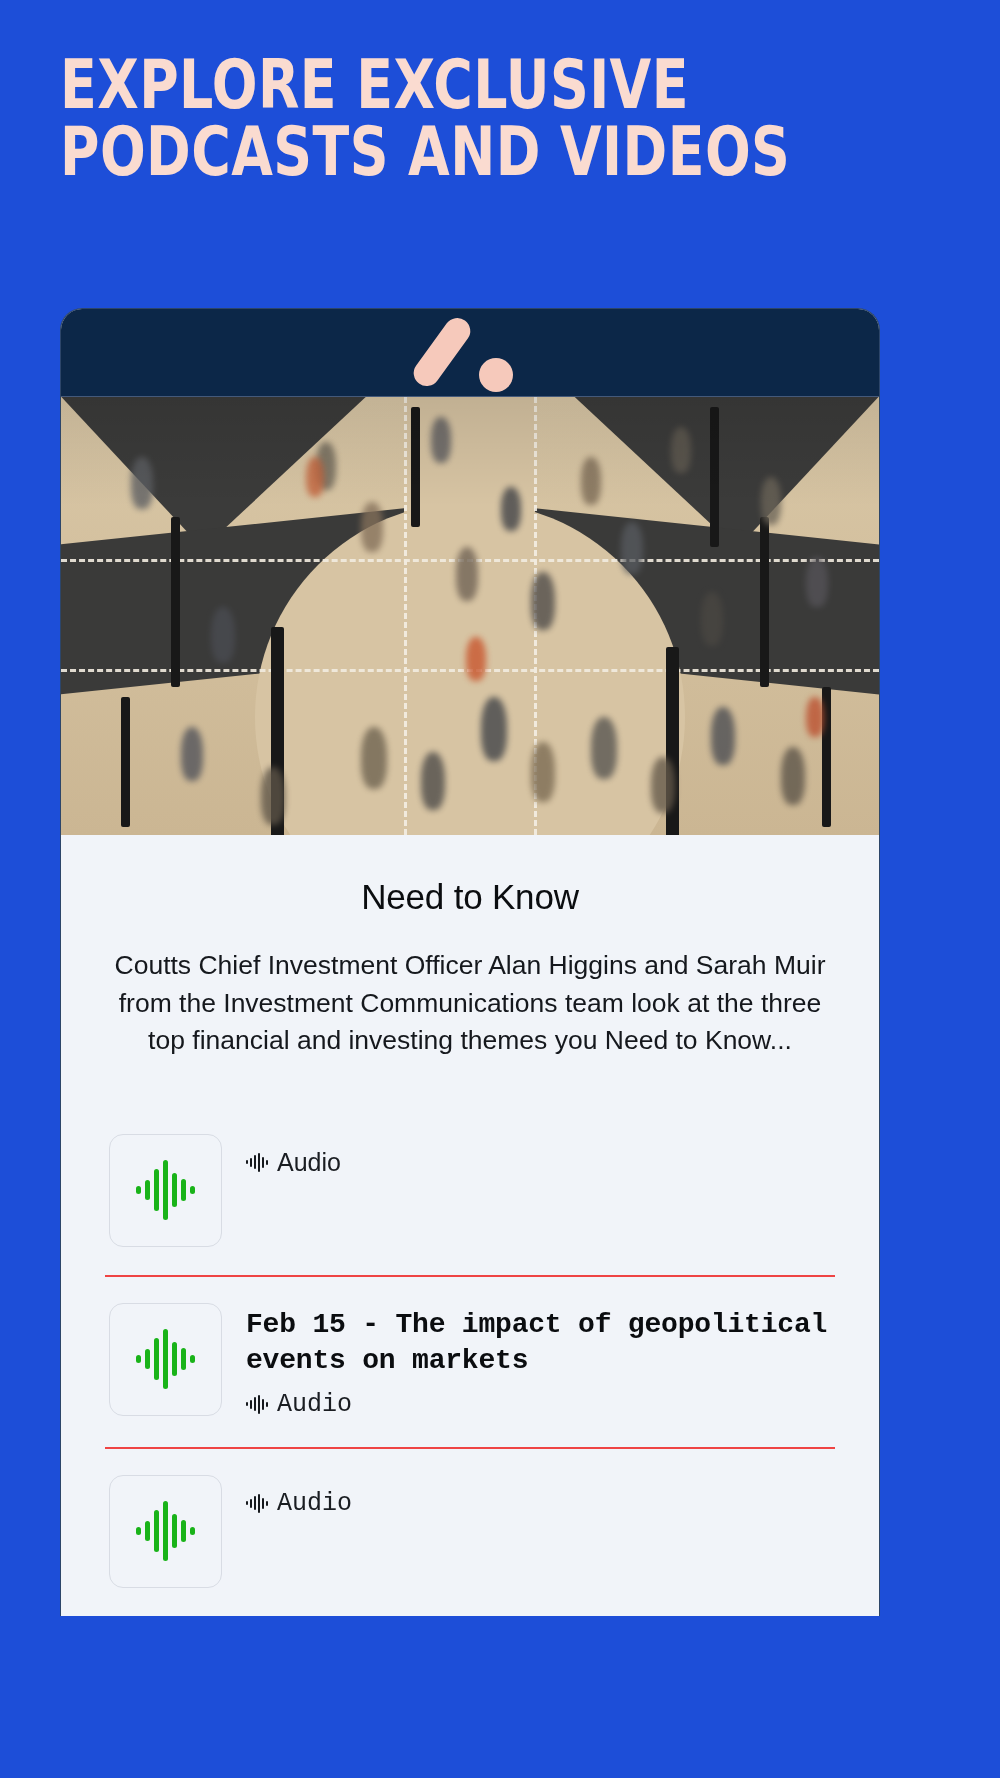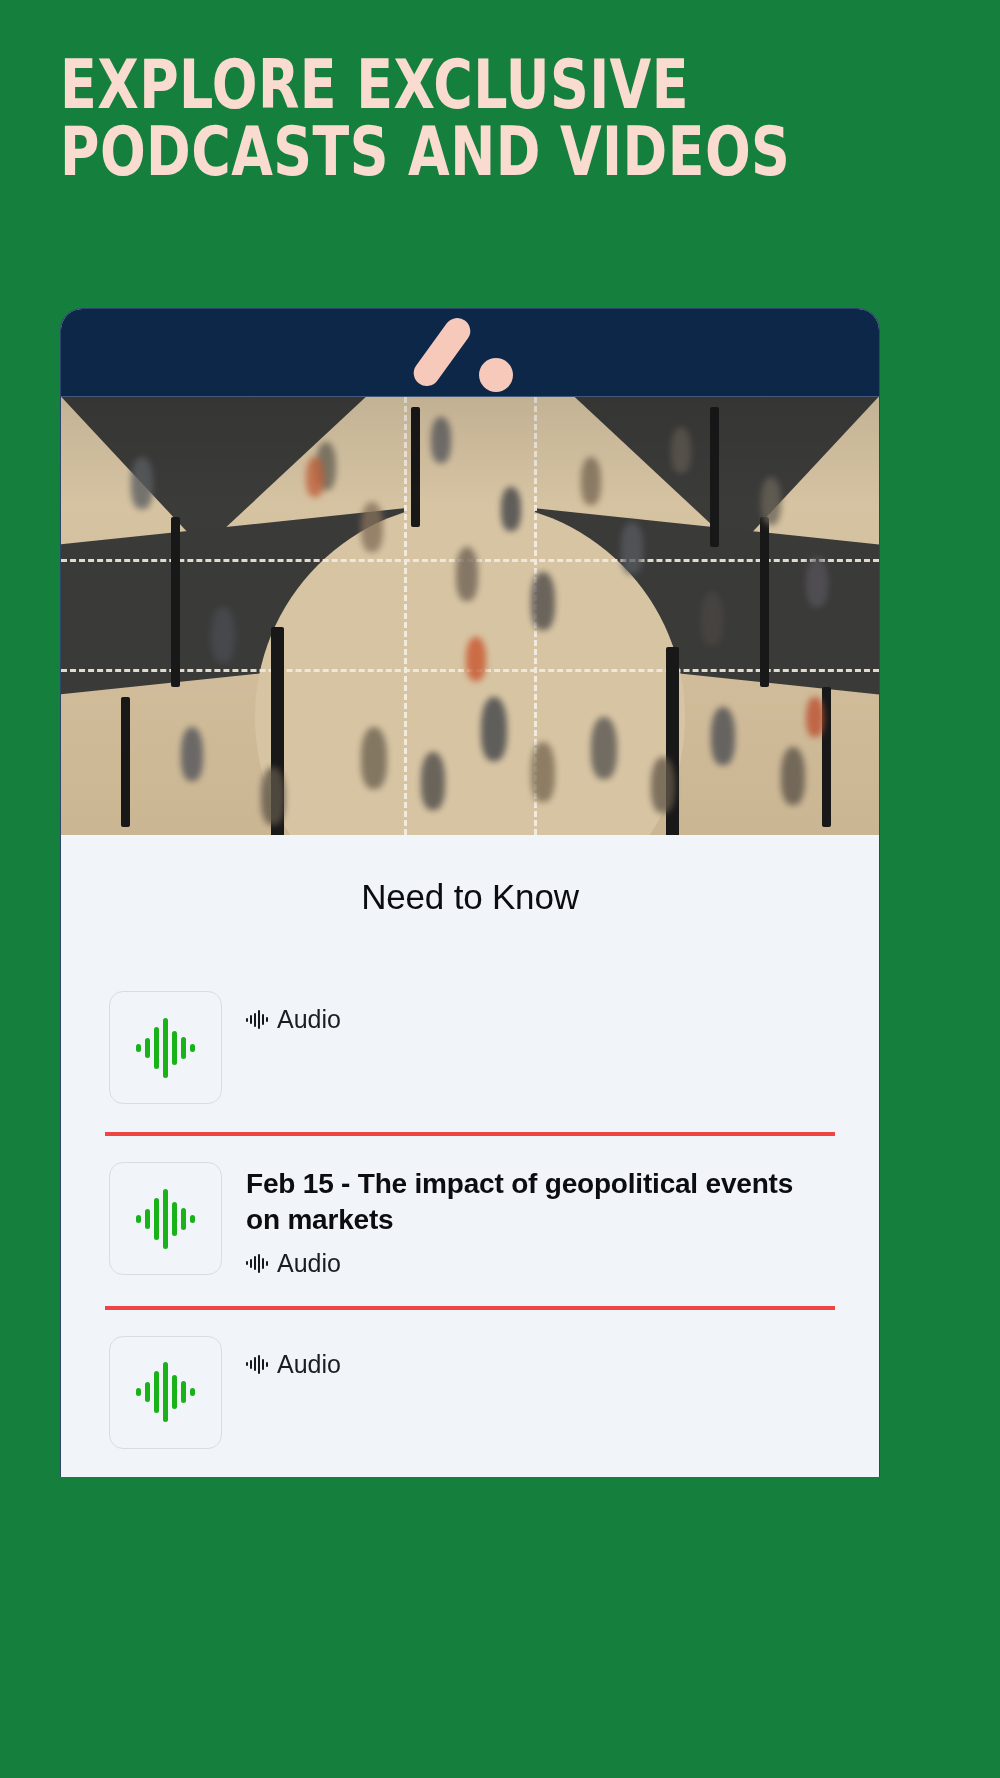--- a/index.html
+++ b/index.html
@@ -7,21 +7,21 @@
   html,body{
     width:1000px; height:1778px;
     background:#042450;
     font-family:"Liberation Sans", sans-serif;
     overflow:hidden;
   }
 
   .page{
     position:relative;
     width:1000px; height:1778px;
-    background:#15803d;
+    background:#1d4ed8;
   }
 
   
   .hero{
     padding:52px 60px 0 60px;
   }
   .hero h1{
     color:#fadbd0;
     font-family:"Liberation Sans Narrow","DejaVu Sans Condensed","Liberation Sans", sans-serif;
     font-size:68px;
@@ -171,21 +171,21 @@
   }
 
   
   .episodes{ margin-top:48px; }
   .episode{
     display:flex;
     align-items:flex-start;
     gap:24px;
     padding:26px 4px 28px 4px;
   }
-  .episode + .episode{ border-top:4px solid #ef4444; }
+  .episode + .episode{ border-top:2px solid #ef4444;font-family:Liberation Mono, monospace; }
 
   .thumb{
     flex:0 0 auto;
     width:113px; height:113px;
     border:1px solid #d8dce4;
     border-radius:14px;
     background:#f1f4f9;
     display:flex; align-items:center; justify-content:center;
     gap:4px;
   }
@@ -300,20 +300,21 @@
       <span class="blob" style="left:120px;top:330px;width:22px;height:54px;background:#50525a;"></span>
       <span class="blob" style="left:720px;top:350px;width:24px;height:58px;background:#5b5348;"></span>
       <span class="blob" style="left:405px;top:240px;width:20px;height:44px;background:#c8542c;"></span>
       <span class="blob" style="left:745px;top:300px;width:18px;height:40px;background:#bb4f2f;"></span>
       <span class="blob" style="left:245px;top:60px;width:18px;height:40px;background:#c2613a;"></span>
       <span class="veil"></span>
     </div>
 
     <div class="card-body">
       <div class="show-title">Need to Know</div>
+      <div class="show-desc">Coutts Chief Investment Officer Alan Higgins and Sarah Muir from the Investment Communications team look at the three top financial and investing themes you Need to Know...</div>
 
       <div class="episodes">
 
         <div class="episode">
           <div class="thumb">
             <i></i>
               <i></i>
               <i></i>
               <i></i>
               <i></i>

